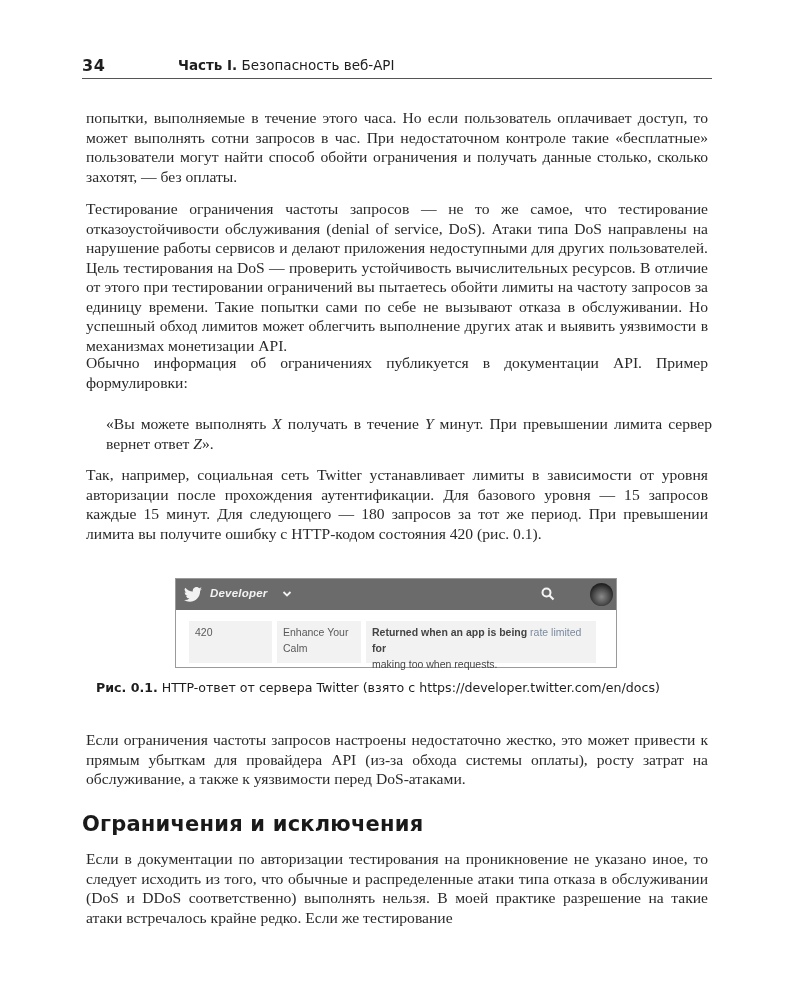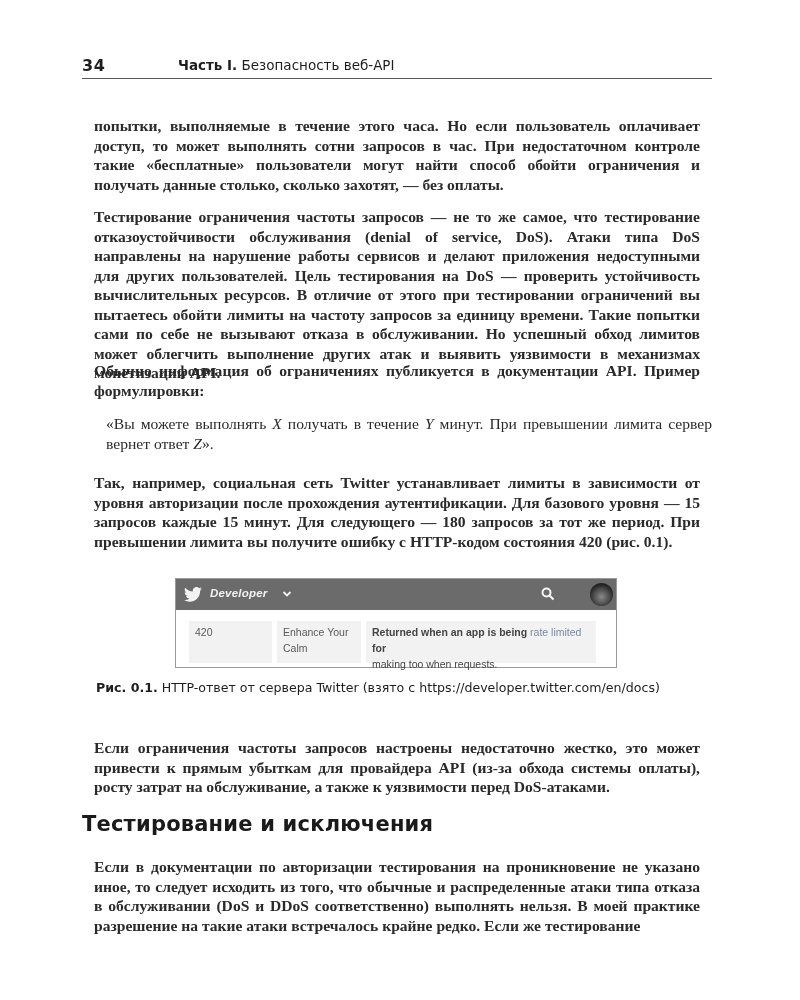--- a/index.html
+++ b/index.html
@@ -43,21 +43,21 @@
     .body-text {
       position: absolute;
       left: 82px;
       width: 630px;
       font-family: "Liberation Serif", "DejaVu Serif", serif;
       font-size: 15.6px;
       line-height: 19.5px;
       text-align: justify;
       color: #2a2a2a;
     }
-    .body-text p { margin: 12px; font-weight: bold; }
+    .body-text p { margin: 4px; }
 
     .quote {
       position: absolute;
       left: 106px;
       width: 606px;
       font-family: "Liberation Serif", "DejaVu Serif", serif;
       font-size: 15.6px;
       line-height: 19.5px;
       text-align: justify;
       color: #2a2a2a;
@@ -223,17 +223,17 @@
 
 <div class="caption">
   <b>Рис. 0.1.</b>
   <span>HTTP-ответ от сервера Twitter (взято с https://developer.twitter.com/en/docs)</span>
 </div>
 
 <div class="body-text" style="top:726px;">
   <p>Если ограничения частоты запросов настроены недостаточно жестко, это может привести к прямым убыткам для провайдера API (из-за обхода системы оплаты), росту затрат на обслуживание, а также к уязвимости перед DoS-атаками.</p>
 </div>
 
-<div class="section-heading">Тестирование и исключения</div>
+<div class="section-heading">Ограничения и исключения</div>
 
 <div class="body-text" style="top:845px;">
   <p>Если в документации по авторизации тестирования на проникновение не указано иное, то следует исходить из того, что обычные и распределенные атаки типа отказа в обслуживании (DoS и DDoS соответственно) выполнять нельзя. В моей практике разрешение на такие атаки встречалось крайне редко. Если же тестирование</p>
 </div>
 
 </body></html>

